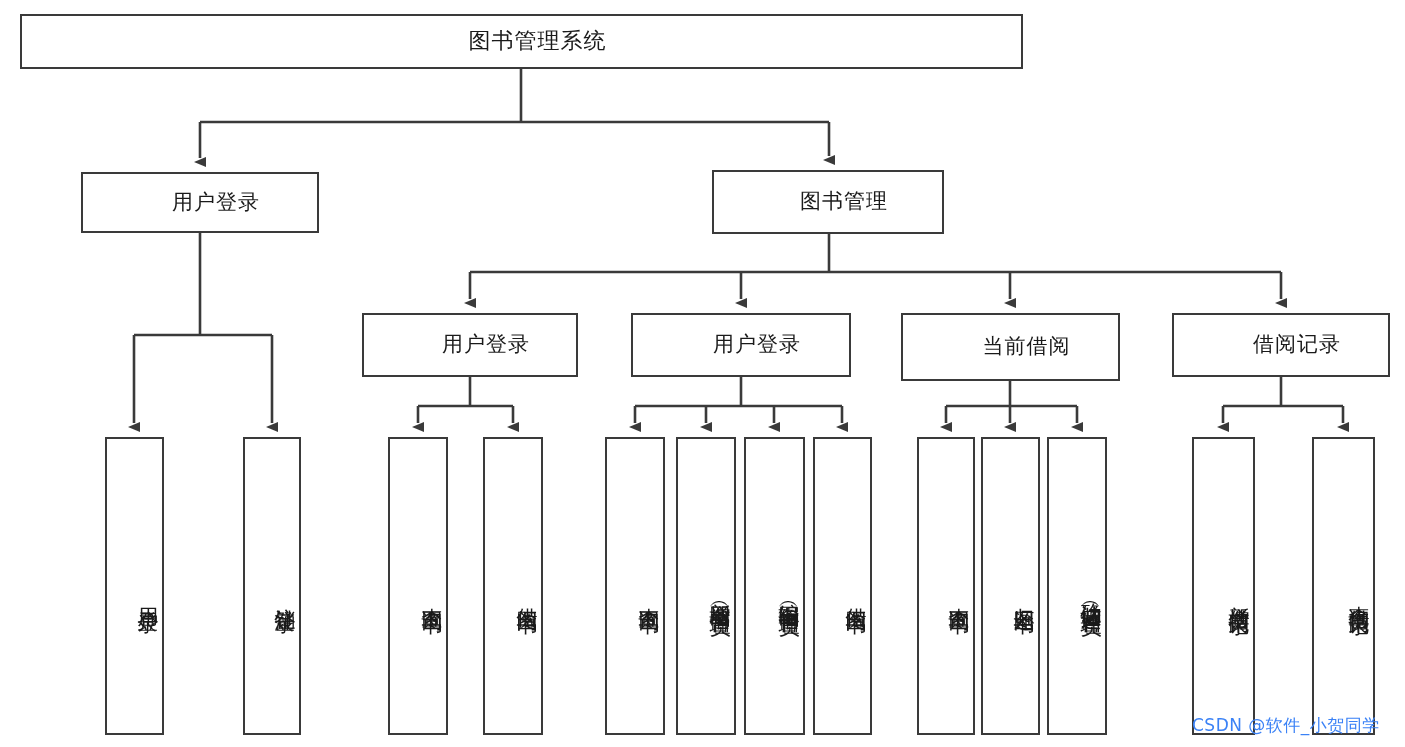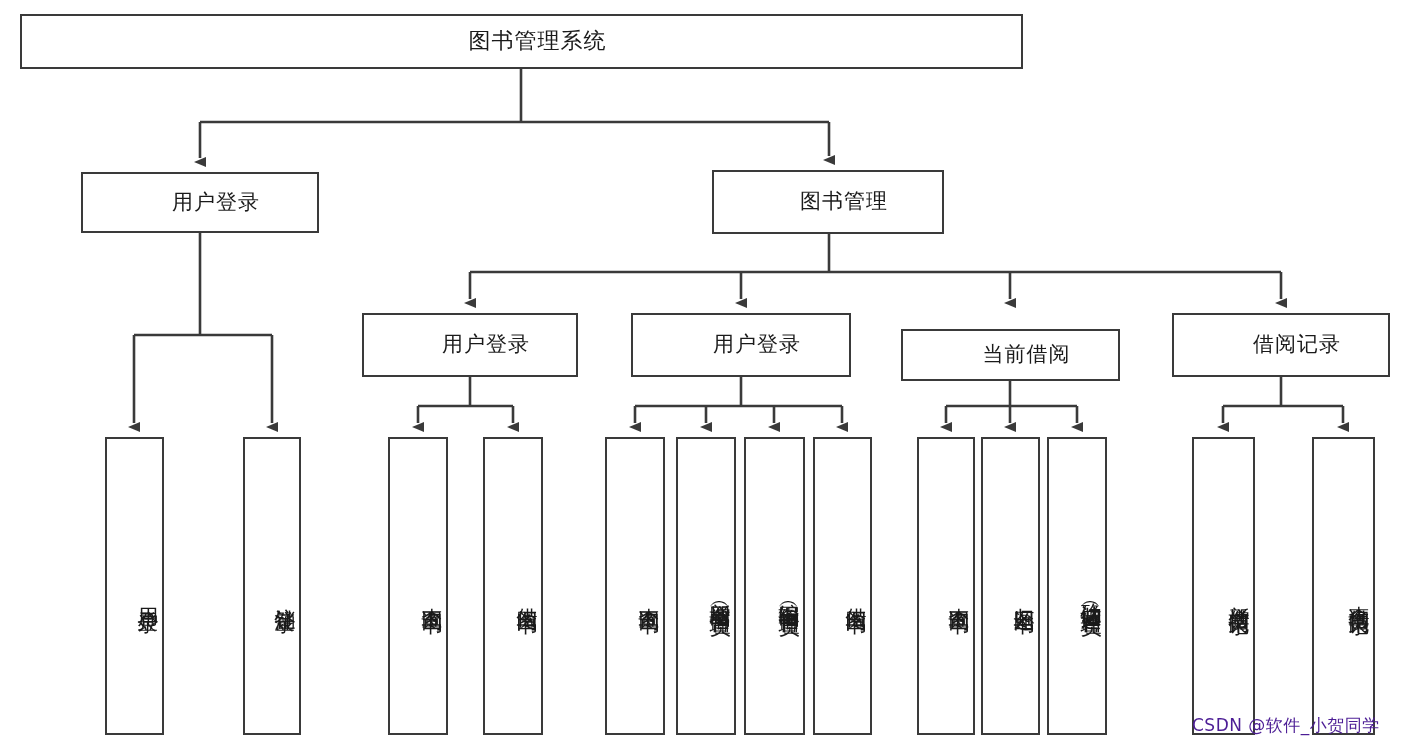--- a/index.html
+++ b/index.html
@@ -49,21 +49,21 @@
     justify-content: center;
   }
   .node.root {
     font-size: 22px;
   }
   .watermark {
     position: absolute;
     left: 1192px;
     top: 714px;
     font-size: 17px;
-    color: #4c1d95;
+    color: #3b82f6;
     letter-spacing: 0.5px;
     white-space: nowrap;
     font-family: "DejaVu Sans", "Liberation Sans", sans-serif;
   }
 </style>
 </head>
 <body>
 
 <div id="canvas">
 
@@ -131,21 +131,21 @@
   <div class="node horiz" style="left:712px; top:170px; width:232px; height:64px;">
     <span>图书管理</span>
   </div>
 
   <div class="node horiz" style="left:362px; top:313px; width:216px; height:64px;">
     <span>用户登录</span>
   </div>
   <div class="node horiz" style="left:631px; top:313px; width:220px; height:64px;">
     <span>用户登录</span>
   </div>
-  <div class="node horiz" style="left:901px; top:313px; width:219px; height:52px;margin-top:16px;">
+  <div class="node horiz" style="left:901px; top:313px; width:219px; height:68px;">
     <span>当前借阅</span>
   </div>
   <div class="node horiz" style="left:1172px; top:313px; width:218px; height:64px;">
     <span>借阅记录</span>
   </div>
 
   <div class="node vert" style="left:105px; top:437px; width:59px; height:298px;">
     <span>用户登录</span>
   </div>
   <div class="node vert" style="left:243px; top:437px; width:58px; height:298px;">

